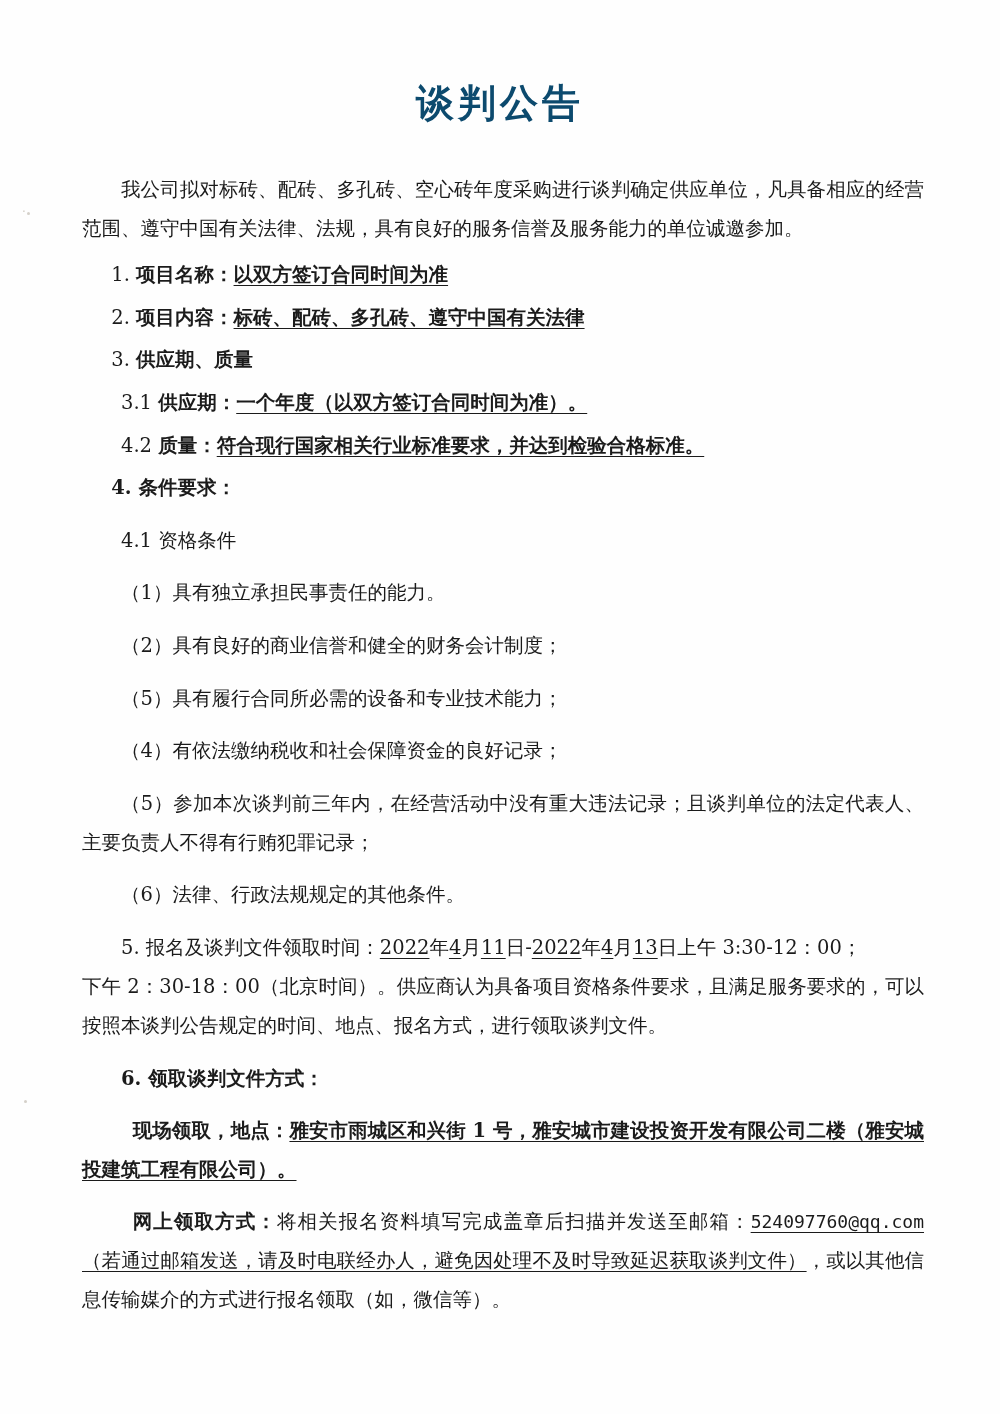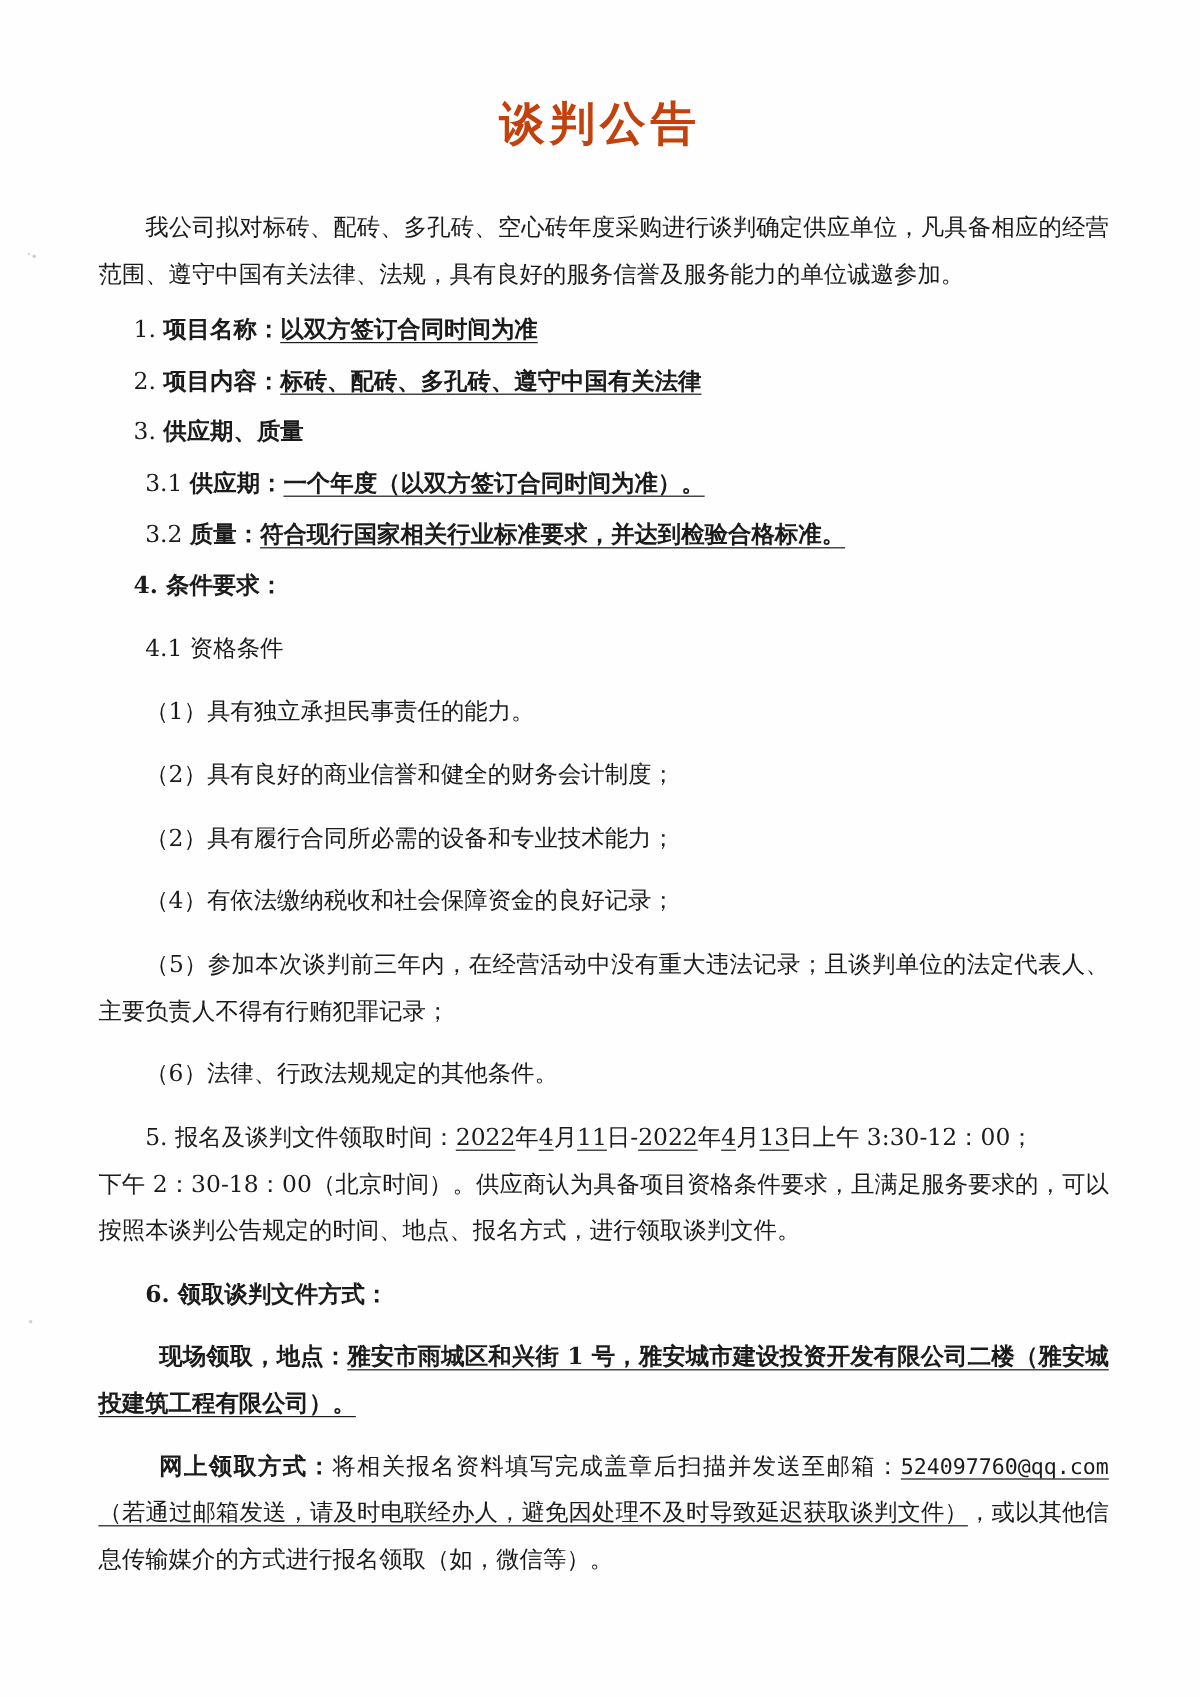--- a/index.html
+++ b/index.html
@@ -24,21 +24,21 @@
     box-sizing: border-box;
     background: #fefefe;
   }
   .doc-title {
     text-align: center;
     font-size: 38px;
     font-weight: bold;
     letter-spacing: 4px;
     margin: 78px 0 0 0;
     font-family: "DejaVu Serif", "Liberation Serif", serif;
-    color: #c2410c;
+    color: #0c4a6e;
   }
   .body-wrap {
     margin: 42px 76px 0 82px;
     font-size: 19.5px;
     line-height: 1.98;
     color: #1b1b1b;
   }
   p {
     margin: 0 0 1px 0;
     text-align: justify;
@@ -103,31 +103,31 @@
       <span>3.</span>
       <span class="bold">供应期、质量</span>
     </p>
 
     <p class="indent2 item-line">
       <span>3.1</span>
       <span class="bold">供应期：</span><span class="bold u">一个年度（以双方签订合同时间为准）。</span>
     </p>
 
     <p class="indent2 item-line">
-      <span>3.2</span>
+      <span>4.2</span>
       <span class="bold">质量：</span><span class="bold u">符合现行国家相关行业标准要求，并达到检验合格标准。</span>
     </p>
 
     <p class="indent15 item-line bold">4. 条件要求：</p>
 
     <p class="indent2 sec-gap">4.1 资格条件</p>
 
     <p class="indent2 sec-gap">（1）具有独立承担民事责任的能力。</p>
     <p class="indent2 sec-gap">（2）具有良好的商业信誉和健全的财务会计制度；</p>
-    <p class="indent2 sec-gap">（2）具有履行合同所必需的设备和专业技术能力；</p>
+    <p class="indent2 sec-gap">（5）具有履行合同所必需的设备和专业技术能力；</p>
     <p class="indent2 sec-gap">（4）有依法缴纳税收和社会保障资金的良好记录；</p>
     <p class="indent2 sec-gap">（5）参加本次谈判前三年内，在经营活动中没有重大违法记录；且谈判单位的法定代表人、主要负责人不得有行贿犯罪记录；</p>
     <p class="indent2 sec-gap">（6）法律、行政法规规定的其他条件。</p>
 
 
     <p class="indent2 sec-gap">
       <span>5. 报名及谈判文件领取时间：</span><span class="u">2022</span><span>年</span><span class="u">4</span><span>月</span><span class="u">11</span><span>日</span><span>-</span><span class="u">2022</span><span>年</span><span class="u">4</span><span>月</span><span class="u">13</span><span>日上午 3:30-12：00；</span>
     </p>
     <p>
       <span>下午 2：30-18：00（北京时间）。</span><span>供应商认为具备项目资格条件要求，且满足服务要求的，可以按照本谈判公告规定的时间、地点、报名方式，进行领取谈判文件。</span>

